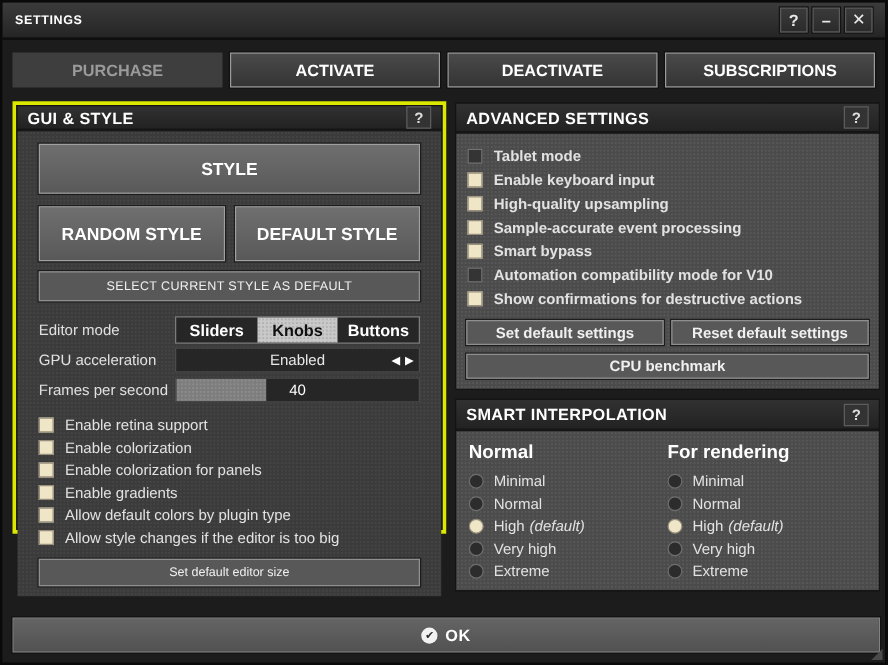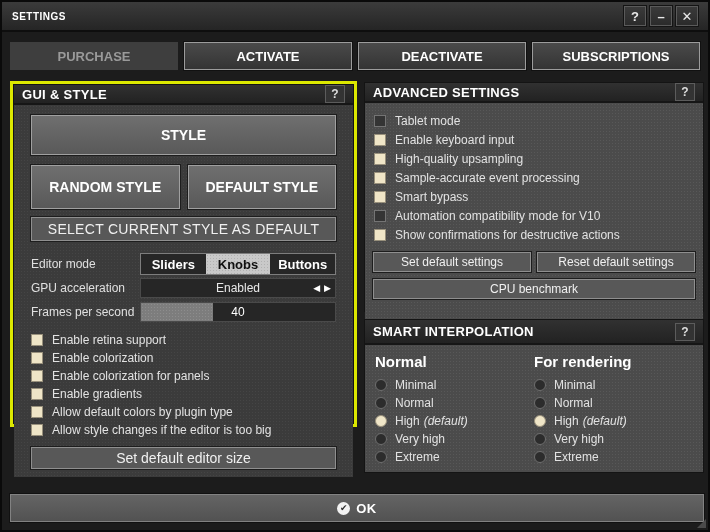--- a/index.html
+++ b/index.html
@@ -22,21 +22,21 @@
   .help-btn{width:20px;height:18px;background:#333;border:1px solid #5c5c5c;color:#ddd;font-weight:bold;font-size:12px;display:flex;align-items:center;justify-content:center;cursor:pointer;}
 
   .gui-panel{position:absolute;top:79px;left:8px;width:347px;height:346px;border:3px solid #dce800;background:#111;}
   .gui-panel .inner{border:1px solid #141414;height:100%;display:flex;flex-direction:column;}
   .gui-body{flex:1;background:#3b3b3b;background-image:radial-gradient(rgba(255,255,255,.05) 1px,transparent 1px);background-size:3px 3px;padding:10px 8px 8px;}
 
   .big-btn{display:flex;align-items:center;justify-content:center;color:#fff;font-weight:bold;font-size:14px;background:linear-gradient(#6f6f6f,#595959);border:1px solid #a0a0a0;box-shadow:0 0 0 1px #1d1d1d;cursor:pointer;}
   .style-btn{height:40px;margin:0 9px;}
   .two-btn-row{display:flex;gap:8px;margin:10px 9px 0;}
   .two-btn-row .big-btn{flex:1;height:44px;}
-  .small-btn{display:flex;align-items:center;justify-content:center;color:#f0f0f0;font-size:14px;background:#585858;border:1px solid #8f8f8f;box-shadow:0 0 0 1px #1d1d1d;cursor:pointer;}
+  .small-btn{display:flex;align-items:center;justify-content:center;color:#f0f0f0;font-size:10px;background:#585858;border:1px solid #8f8f8f;box-shadow:0 0 0 1px #1d1d1d;cursor:pointer;}
   .select-current{height:24px;margin:8px 9px 0;letter-spacing:.3px;}
 
   .ctl-rows{margin:12px 9px 0;}
   .ctl-row{display:flex;align-items:center;height:22px;margin-bottom:2px;}
   .ctl-label{flex:1;color:#e0e0e0;font-size:12px;}
   .ctl{width:196px;height:20px;position:relative;}
 
   .segmented{display:flex;background:#262626;border:1px solid #7d7d7d;height:22px;}
   .seg{flex:1;display:flex;align-items:center;justify-content:center;color:#fff;font-weight:bold;font-size:13px;cursor:pointer;}
   .seg.on{background:#c9c9c9;background-image:radial-gradient(rgba(0,0,0,.12) 1px,transparent 1px);background-size:3px 3px;color:#101010;}
@@ -50,21 +50,21 @@
   .slider-val{position:absolute;inset:0;display:flex;align-items:center;justify-content:center;color:#fff;font-size:12px;}
 
   .check-list{margin:8px 9px 0;}
   .check-row{display:flex;align-items:center;height:17px;margin-bottom:1px;cursor:pointer;}
   .checkbox{width:12px;height:12px;background:#343434;border:1px solid #747474;margin-right:9px;flex:none;}
   .checkbox.on{background:#efe5c7;border-color:#98907c;}
   .check-label{color:#e2e2e2;font-size:12px;white-space:nowrap;}
   .set-editor-size{height:22px;margin:9px 9px 0;}
 
   .adv-panel{position:absolute;top:80px;left:362px;width:340px;height:230px;background:#111;border:1px solid #141414;display:flex;flex-direction:column;}
-  .adv-body{flex:1;background:#4b4b4b;background-image:radial-gradient(rgba(255,255,255,.07) 1px,transparent 1px);background-size:3px 3px;padding:9px 8px 20px;}
+  .adv-body{flex:1;background:#4b4b4b;background-image:radial-gradient(rgba(255,255,255,.07) 1px,transparent 1px);background-size:3px 3px;padding:9px 8px 8px;font-weight:bold;}
   .adv-body .check-list{margin:0 1px;}
   .adv-body .check-row{height:18px;}
   .adv-btn-row{display:flex;gap:6px;margin-top:8px;}
   .adv-btn-row .small-btn{flex:1;height:20px;font-size:12px;}
   .cpu-btn{height:20px;margin-top:7px;font-size:12px;}
 
   .interp-panel{position:absolute;top:317px;left:362px;width:340px;height:154px;background:#111;border:1px solid #141414;display:flex;flex-direction:column;}
   .interp-body{flex:1;background:#4b4b4b;background-image:radial-gradient(rgba(255,255,255,.07) 1px,transparent 1px);background-size:3px 3px;padding:6px 10px;display:flex;}
   .interp-col{width:50%;}
   .col-heading{color:#fff;font-weight:bold;font-size:15px;margin:2px 0 6px;}

